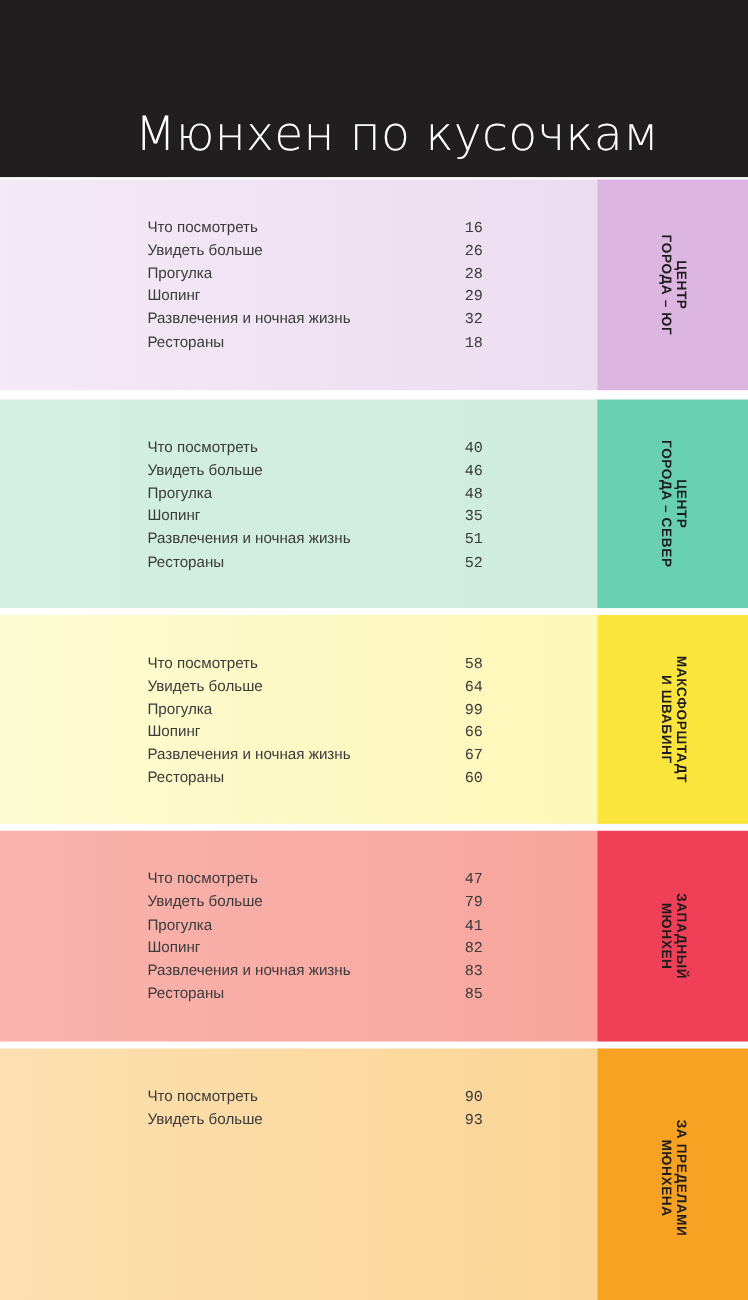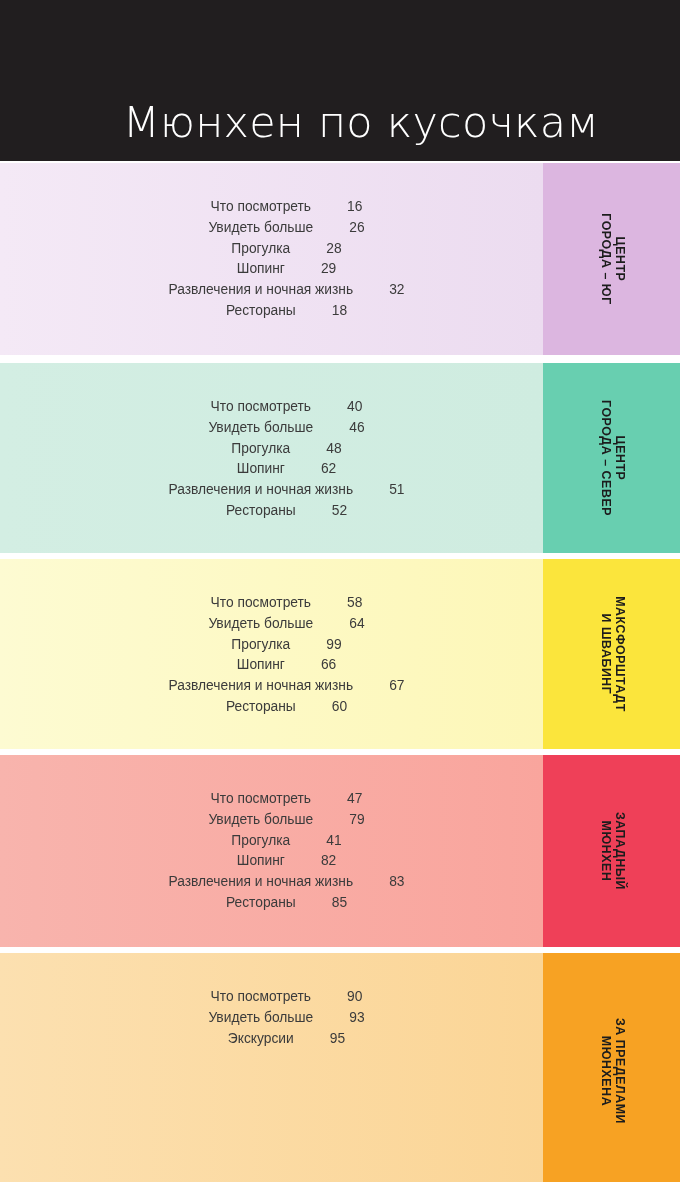--- a/index.html
+++ b/index.html
@@ -70,37 +70,38 @@
   }
 
   .rows {
     position: absolute;
     left: 134px;
     top: 34px;
     width: 305px;
   }
   .row {
     display: flex;
-    justify-content: center;
+    justify-content: space-between;
     align-items: baseline;
     height: 20.8px;
     line-height: 20.8px;
     color: #3b3b3b;
     font-size: 13.8px;
     font-weight: 400;
     white-space: nowrap;
     gap: 36px;
   }
   .row-label {
     flex: 0 1 auto;
   }
   .row-page {
     flex: 0 0 auto;
     text-align: right;
     font-variant-numeric: lining-nums;
+    font-family: Liberation Mono, monospace;
   }
 
   
   .tab-label {
     position: absolute;
     left: 50%;
     top: 50%;
     transform: translate(-50%, -50%) rotate(90deg);
     transform-origin: center center;
     color: #1c1c1c;
@@ -178,21 +179,21 @@
             <div class="row">
               <span class="row-label">Увидеть больше</span>
               <span class="row-page">46</span>
             </div>
             <div class="row">
               <span class="row-label">Прогулка</span>
               <span class="row-page">48</span>
             </div>
             <div class="row">
               <span class="row-label">Шопинг</span>
-              <span class="row-page">62</span>
+              <span class="row-page">35</span>
             </div>
             <div class="row">
               <span class="row-label">Развлечения и ночная жизнь</span>
               <span class="row-page">51</span>
             </div>
             <div class="row">
               <span class="row-label">Рестораны</span>
               <span class="row-page">52</span>
             </div>
           </div>
@@ -280,24 +281,20 @@
         <div class="section-body" style="background: linear-gradient(to right, rgb(252, 224, 176) 0%, rgb(251, 213, 150) 100%);">
           <div class="rows">
             <div class="row">
               <span class="row-label">Что посмотреть</span>
               <span class="row-page">90</span>
             </div>
             <div class="row">
               <span class="row-label">Увидеть больше</span>
               <span class="row-page">93</span>
             </div>
-            <div class="row">
-              <span class="row-label">Экскурсии</span>
-              <span class="row-page">95</span>
-            </div>
           </div>
         </div>
         <div class="section-tab" style="background: rgb(247, 162, 35);">
           <div class="tab-label">
             <span class="tl">ЗА ПРЕДЕЛАМИ</span>
             <span class="tl">МЮНХЕНА</span>
           </div>
         </div>
       </div>
     </div>

